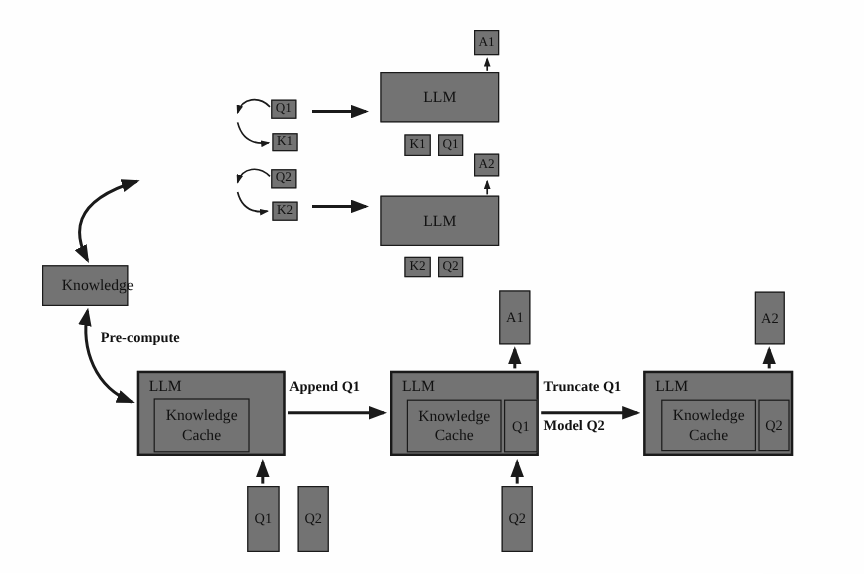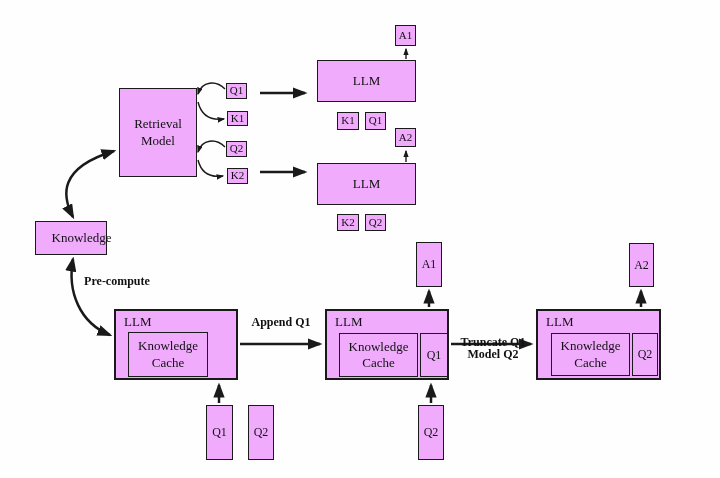--- a/index.html
+++ b/index.html
@@ -4,32 +4,32 @@
 <style>
   html,body{margin:0;padding:0;background:#ffffff;}
   .canvas{
     position:relative;width:720px;height:478px;background:#fefefe;
     font-family:"Liberation Serif","DejaVu Serif",serif;color:#111;overflow:hidden;
   }
   .arrows{position:absolute;left:0;top:0;pointer-events:none;}
   .thick{stroke-width:2.5px;}
   .thin{stroke-width:1.4px;}
   .box{
-    position:absolute;box-sizing:border-box;border:1.5px solid #1a1a1a;background:#f0abfc;
+    position:absolute;box-sizing:border-box;border:1.5px solid #1a1a1a;background:#737373;
     display:flex;align-items:center;justify-content:center;text-align:center;line-height:1.25;
   }
   .outer{border-width:2px;}
   .t13{font-size:13px;}
   .t12{font-size:12px;}
   .t11{font-size:11px;}
   .corner-label{
     position:absolute;left:8px;top:3px;font-size:13px;line-height:1.2;
   }
   .edge-label{
-    position:absolute;font-size:12px;font-weight:600;text-align:center;line-height:1.1;
+    position:absolute;font-size:12px;font-weight:600;line-height:1.1;
   }
   .wrap{display:inline-block;}
 </style>
 </head>
 <body>
 
 <div class="canvas">
 
   <svg class="arrows" width="720" height="478" viewBox="0 0 720 478">
     <defs>
@@ -53,23 +53,20 @@
       <line class="thick" x1="451" y1="344" x2="531" y2="344" marker-end="url(#mT)"></line>
       <line class="thick" x1="219" y1="403" x2="219" y2="385" marker-end="url(#mT)"></line>
       <line class="thick" x1="431" y1="403" x2="431" y2="385" marker-end="url(#mT)"></line>
       <line class="thick" x1="429" y1="307" x2="429" y2="291" marker-end="url(#mT)"></line>
       <line class="thick" x1="641" y1="307" x2="641" y2="291" marker-end="url(#mT)"></line>
       <line class="thin" x1="406" y1="59" x2="406" y2="49" marker-end="url(#mN)"></line>
       <line class="thin" x1="406" y1="162" x2="406" y2="151" marker-end="url(#mN)"></line>
     </g>
   </svg>
 
-  <div class="box t13" style="left:119px;top:88px;width:78px;height:89px;">
-    <span class="wrap" style="width:62px;">Retrieval Model</span>
-  </div>
   <div class="box t11" style="left:226px;top:83px;width:21px;height:16px;">
     <span>Q1</span>
   </div>
   <div class="box t11" style="left:227px;top:111px;width:21px;height:15px;">
     <span>K1</span>
   </div>
   <div class="box t11" style="left:226px;top:141px;width:21px;height:16px;">
     <span>Q2</span>
   </div>
   <div class="box t11" style="left:227px;top:168px;width:21px;height:16px;">
@@ -120,21 +117,21 @@
   </div>
   <div class="box outer" style="left:325px;top:309px;width:124px;height:71px;">
     <span class="corner-label">LLM</span>
     <div class="box t13" style="left:12px;top:22px;width:79px;height:44px;">
       <span class="wrap" style="width:70px;">Knowledge Cache</span>
     </div>
     <div class="box t12" style="left:93px;top:22px;width:28px;height:44px;">
       <span>Q1</span>
     </div>
   </div>
-  <div class="edge-label" style="left:453px;top:336px;width:80px;">Truncate Q1</div>
+  <div class="edge-label" style="left:453px;top:316px;width:80px;">Truncate Q1</div>
   <div class="edge-label" style="left:453px;top:348px;width:80px;">Model Q2</div>
 
   <div class="box t12" style="left:629px;top:243px;width:25px;height:44px;">
     <span>A2</span>
   </div>
   <div class="box outer" style="left:536px;top:309px;width:125px;height:71px;">
     <span class="corner-label">LLM</span>
     <div class="box t13" style="left:13px;top:22px;width:79px;height:43px;">
       <span class="wrap" style="width:70px;">Knowledge Cache</span>
     </div>

